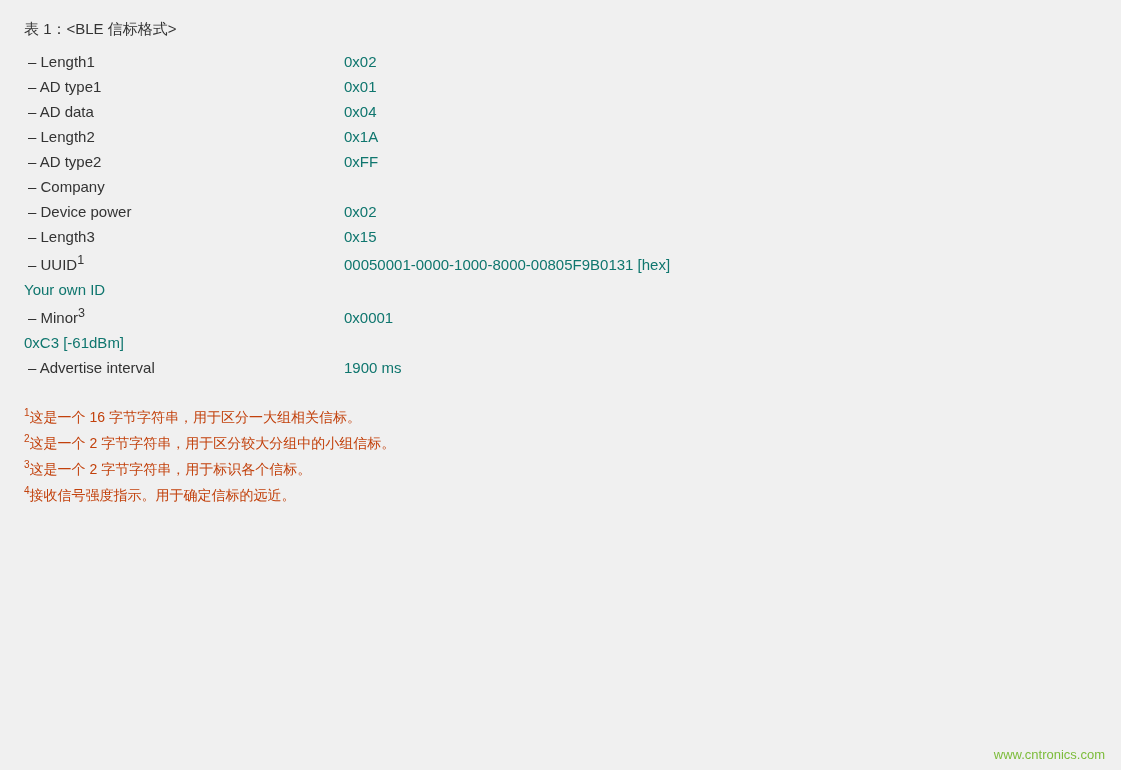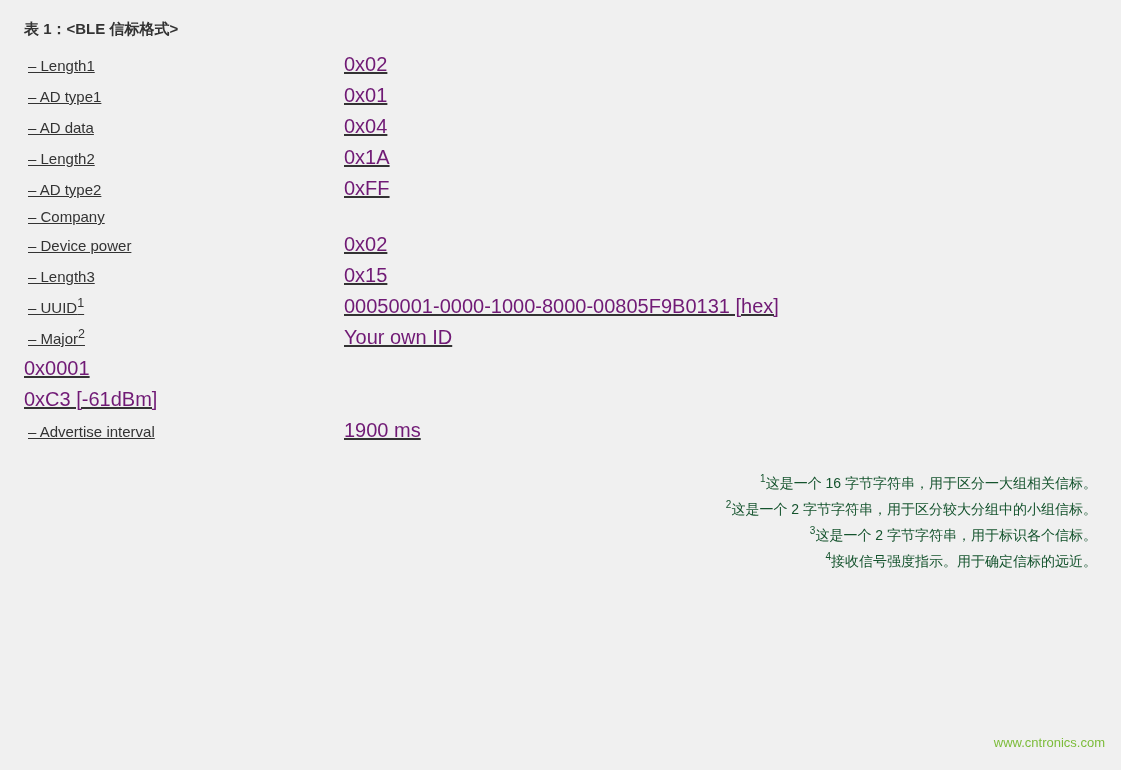--- a/index.html
+++ b/index.html
@@ -13,58 +13,56 @@
       font-size: 15px;
       color: #333;
       padding: 20px 24px;
       width: 1121px;
       min-height: 770px;
     }
     .table-title {
       font-size: 15px;
       color: #333;
       margin-bottom: 10px;
-      font-weight: bold;
+      font-weight: normal;
     }
     .table-container {
       width: 100%;
     }
     .table-row {
       display: flex;
       padding: 4px 0;
       align-items: baseline;
-      text-decoration: underline;
     }
     .row-label {
       width: 320px;
       min-width: 320px;
       color: #333;
       font-size: 15px;
       padding-left: 4px;
     }
     .row-value {
-      color: #701a75;
-      font-size: 20px;
+      color: #0f766e;
+      font-size: 15px;
     }
     .footnotes {
       margin-top: 24px;
     }
     .footnote-item {
       font-size: 14px;
-      color: #14532d;
+      color: #c2410c;
       line-height: 1.8;
-      text-align: right;
     }
     .footnote-item sup {
       font-size: 10px;
       vertical-align: super;
     }
     .watermark {
       position: fixed;
-      bottom: 20px;
+      bottom: 8px;
       right: 16px;
       color: #7cbc3a;
       font-size: 13px;
     }
   </style>
 </head>
 <body>
 
 <div>
   <div class="table-title">表 1：&lt;BLE 信标格式&gt;</div>
@@ -98,24 +96,24 @@
       </div>
       <div class="table-row">
         <div class="row-label">– Length3</div>
         <div class="row-value">0x15</div>
       </div>
       <div class="table-row">
         <div class="row-label">– UUID<sup>1</sup></div>
         <div class="row-value">00050001-0000-1000-8000-00805F9B0131  [hex]</div>
       </div>
       <div class="table-row">
-        <div class="row-label">– Major<sup>2</sup></div>
         <div class="row-value">Your own ID</div>
       </div>
       <div class="table-row">
+        <div class="row-label">– Minor<sup>3</sup></div>
         <div class="row-value">0x0001</div>
       </div>
       <div class="table-row">
         <div class="row-value">0xC3 [-61dBm]</div>
       </div>
       <div class="table-row">
         <div class="row-label">– Advertise interval</div>
         <div class="row-value">1900 ms</div>
       </div>
     </div>

